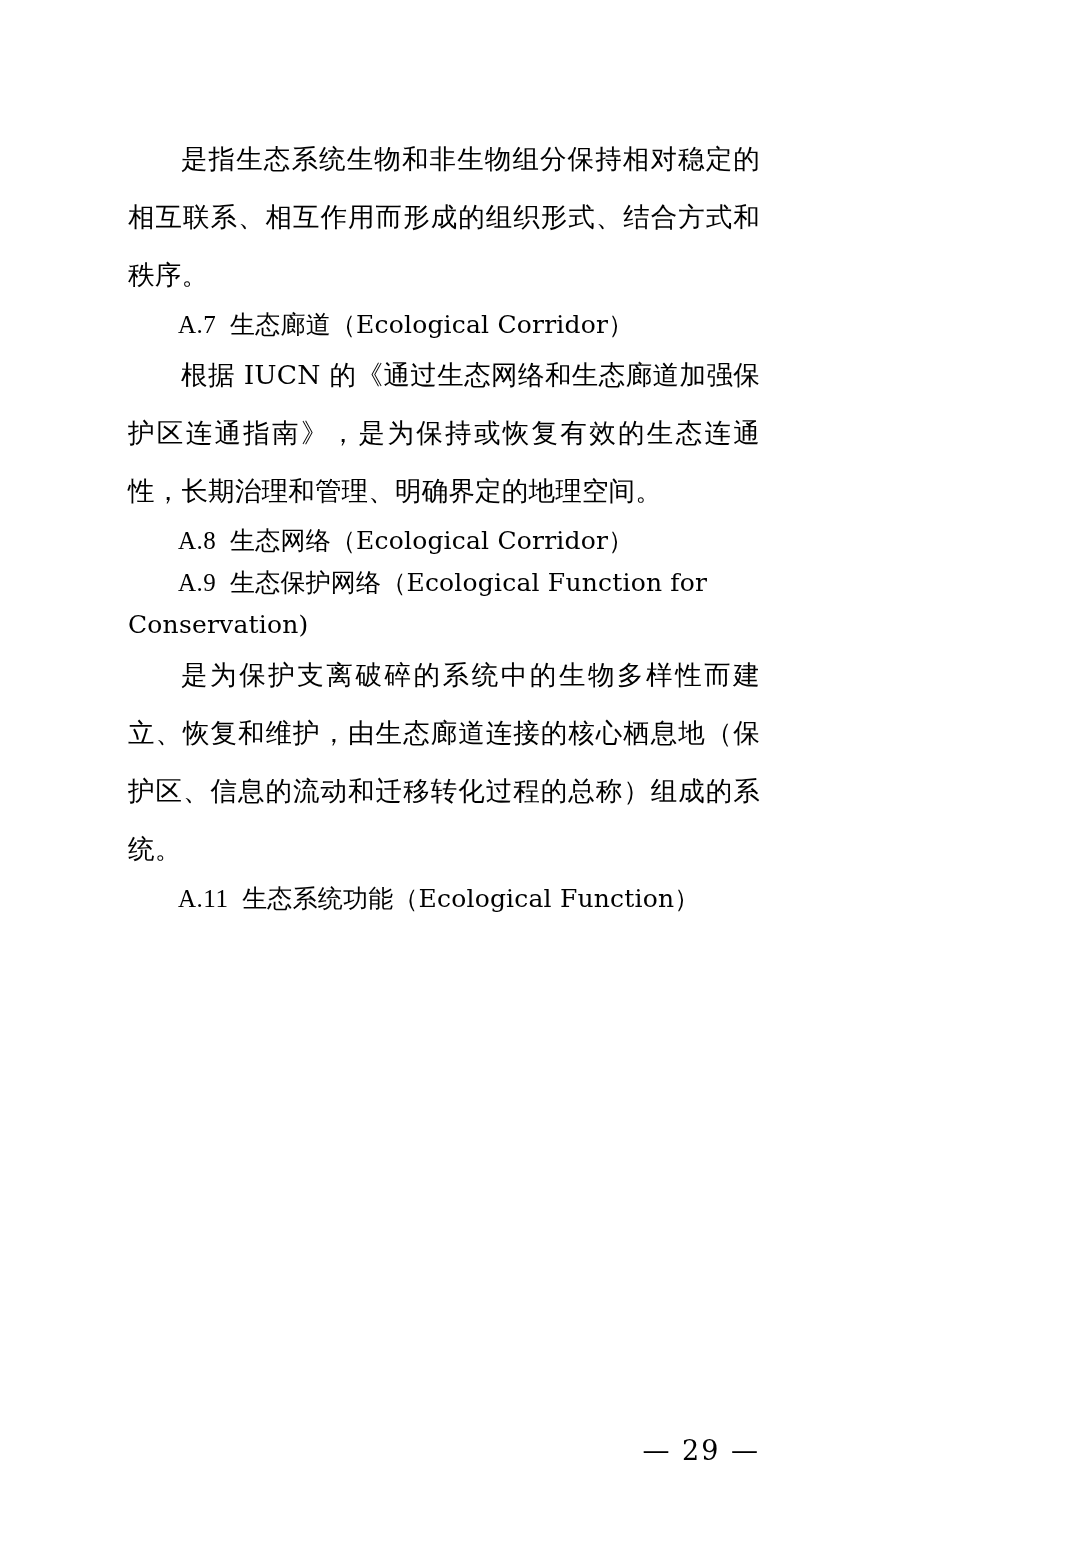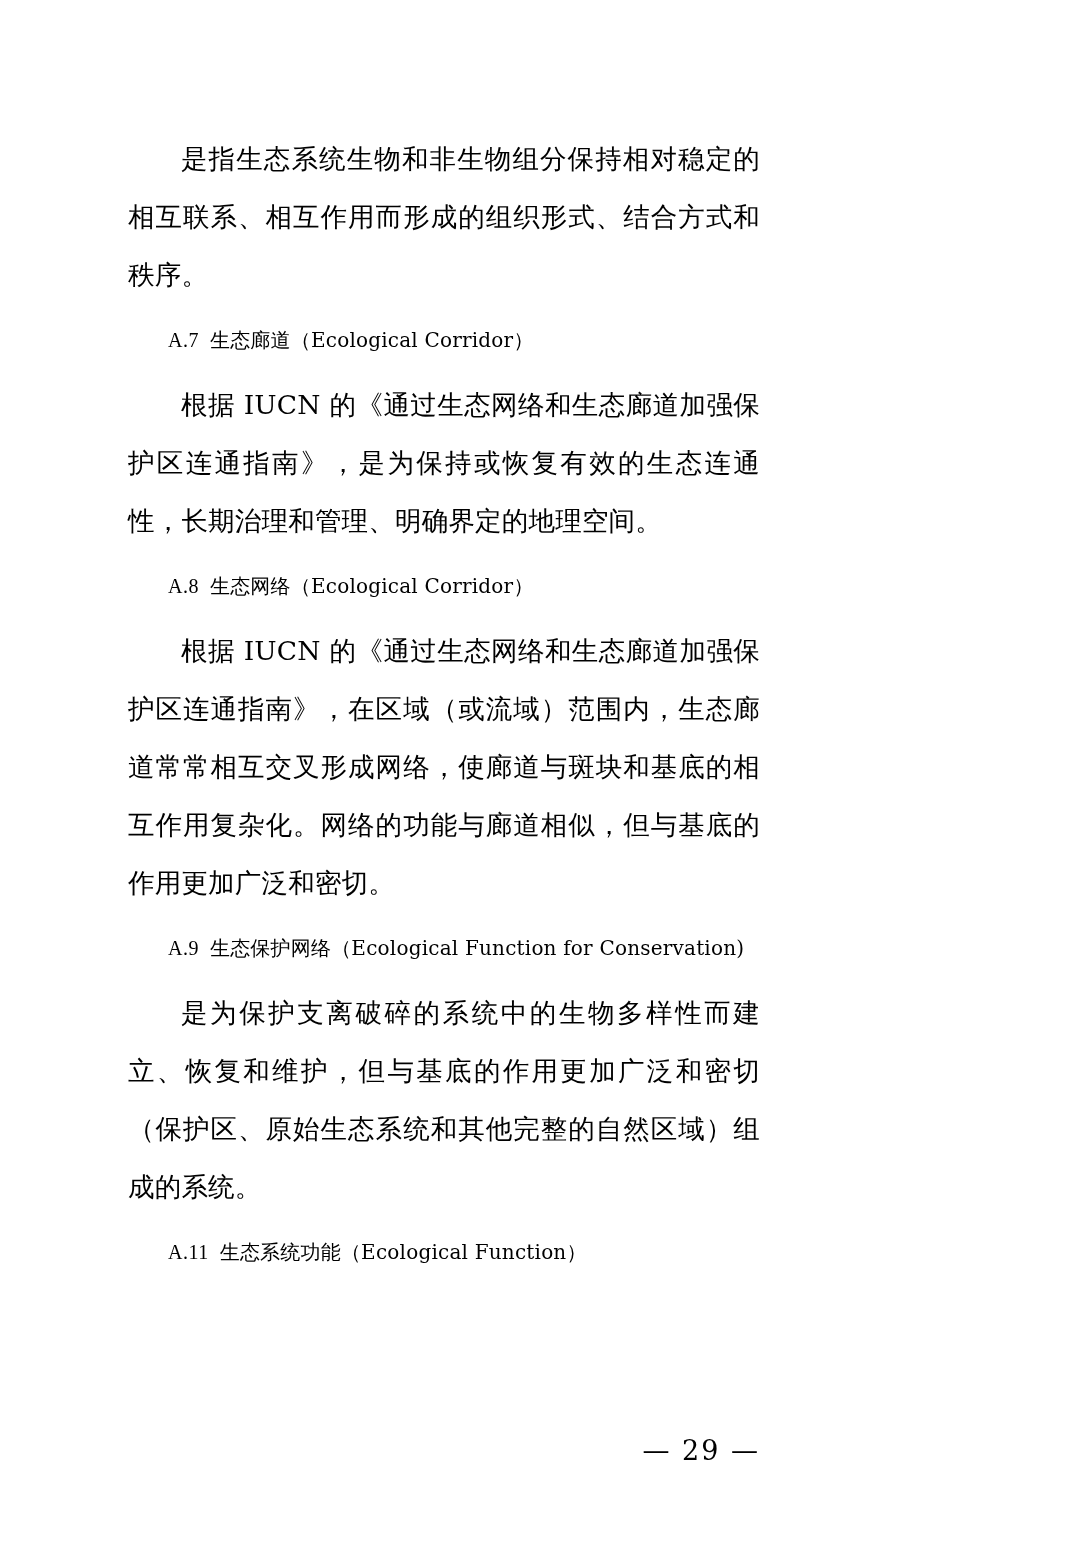--- a/index.html
+++ b/index.html
@@ -26,22 +26,22 @@
     line-height: 58px;
     text-align: justify;
     text-justify: inter-ideograph;
     margin: 0;
     letter-spacing: 0.2px;
   }
   .indent {
     text-indent: 2em;
   }
   .heading {
-    font-size: 20px;
-    line-height: 72px;
+    font-size: 25px;
+    line-height: 42px;
     margin: 0;
     text-indent: 2em;
     letter-spacing: 0.2px;
   }
   .heading .num {
     letter-spacing: 0.5px;
   }
   .heading .gap {
     display: inline-block;
     width: 0.55em;
@@ -65,25 +65,24 @@
 <div class="page">
 
   <p class="para indent">是指生态系统生物和非生物组分保持相对稳定的相互联系、相互作用而形成的组织形式、结合方式和秩序。</p>
 
   <p class="heading"><span class="num latin">A.7</span><span class="gap"></span><span>生态廊道（Ecological Corridor）</span></p>
 
   <p class="para indent">根据 IUCN 的《通过生态网络和生态廊道加强保护区连通指南》，是为保持或恢复有效的生态连通性，长期治理和管理、明确界定的地理空间。</p>
 
   <p class="heading"><span class="num latin">A.8</span><span class="gap"></span><span>生态网络（Ecological Corridor）</span></p>
 
-  <p class="para indent">根据 IUCN 的《通过生态网络和生态廊道加强保护区连通指南》，在区域（或流域）范围内，生态廊道常常相互交叉形成网络，使廊道与斑块和基底的相互作用复杂化。网络的功能与廊道相似，但与基底的作用更加广泛和密切。</p>
 
   <p class="heading"><span class="num latin">A.9</span><span class="gap"></span><span>生态保护网络（Ecological Function for Conservation)</span></p>
 
-  <p class="para indent">是为保护支离破碎的系统中的生物多样性而建立、恢复和维护，但与基底的作用更加广泛和密切（保护区、原始生态系统和其他完整的自然区域）组成的系统。</p>
+  <p class="para indent">是为保护支离破碎的系统中的生物多样性而建立、恢复和维护，由生态廊道连接的核心栖息地（保护区、信息的流动和迁移转化过程的总称）组成的系统。</p>
 
 
 
   <p class="heading"><span class="num latin">A.11</span><span class="gap"></span><span>生态系统功能（Ecological Function）</span></p>
 
 
   <div class="footer">— 29 —</div>
 
 </div>
 

